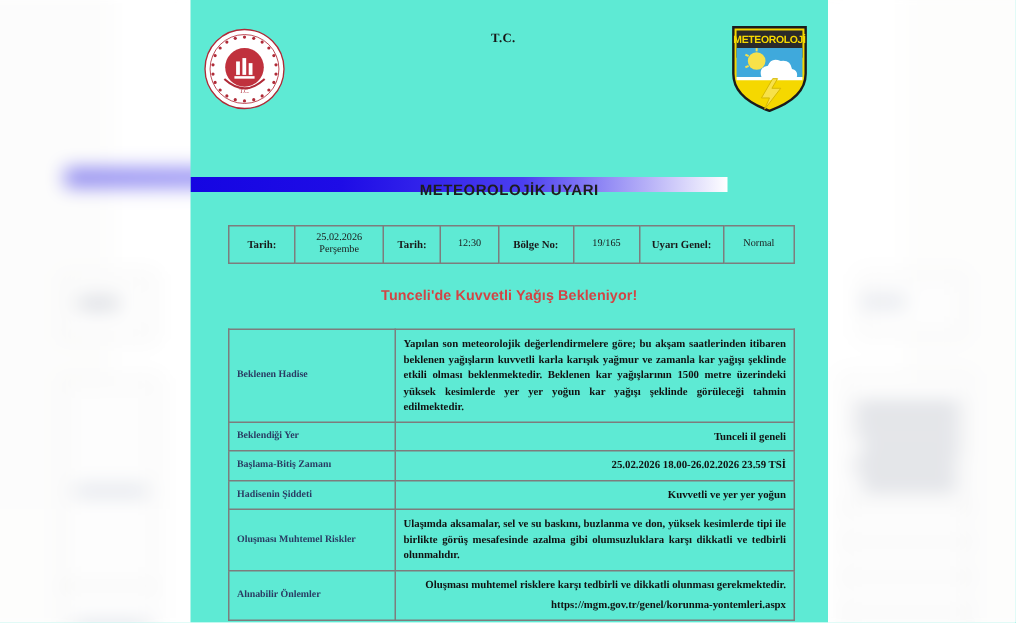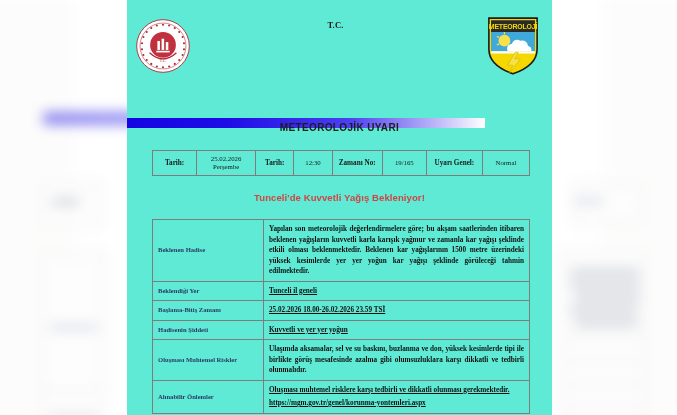--- a/index.html
+++ b/index.html
@@ -239,21 +239,21 @@
     line-height: 10px;
   }
   .detail-table td.rowvalue {
     font-size: 7.2px;
     font-weight: bold;
     color: #111111;
     line-height: 10.5px;
     text-align: justify;
     text-justify: inter-word;
   }
-  .detail-table td.rowvalue.nojustify { text-align: left; text-decoration: underline; }
+  .detail-table td.rowvalue.nojustify { text-align: right; }
   .detail-table td.rowvalue .link-line {
     display: block;
     margin-top: 3px;
   }
 
   
   svg { display: block; }
 </style>
 </head>
 <body>
@@ -362,21 +362,21 @@
   <table class="meta-table">
     <tbody>
       <tr>
         <td class="lbl" style="width:13%">Tarih:</td>
         <td style="width:18%">
           <span class="sub">25.02.2026</span>
           <span class="sub">Perşembe</span>
         </td>
         <td class="lbl" style="width:11%">Tarih:</td>
         <td style="width:11%">12:30</td>
-        <td class="lbl" style="width:15%">Zamanı No:</td>
+        <td class="lbl" style="width:15%">Bölge No:</td>
         <td style="width:13%">19/165</td>
         <td class="lbl" style="width:17%">Uyarı Genel:</td>
         <td style="width:14%">Normal</td>
       </tr>
     </tbody>
   </table>
 
   <div class="headline">Tunceli'de Kuvvetli Yağış Bekleniyor!</div>
 
   <table class="detail-table">

